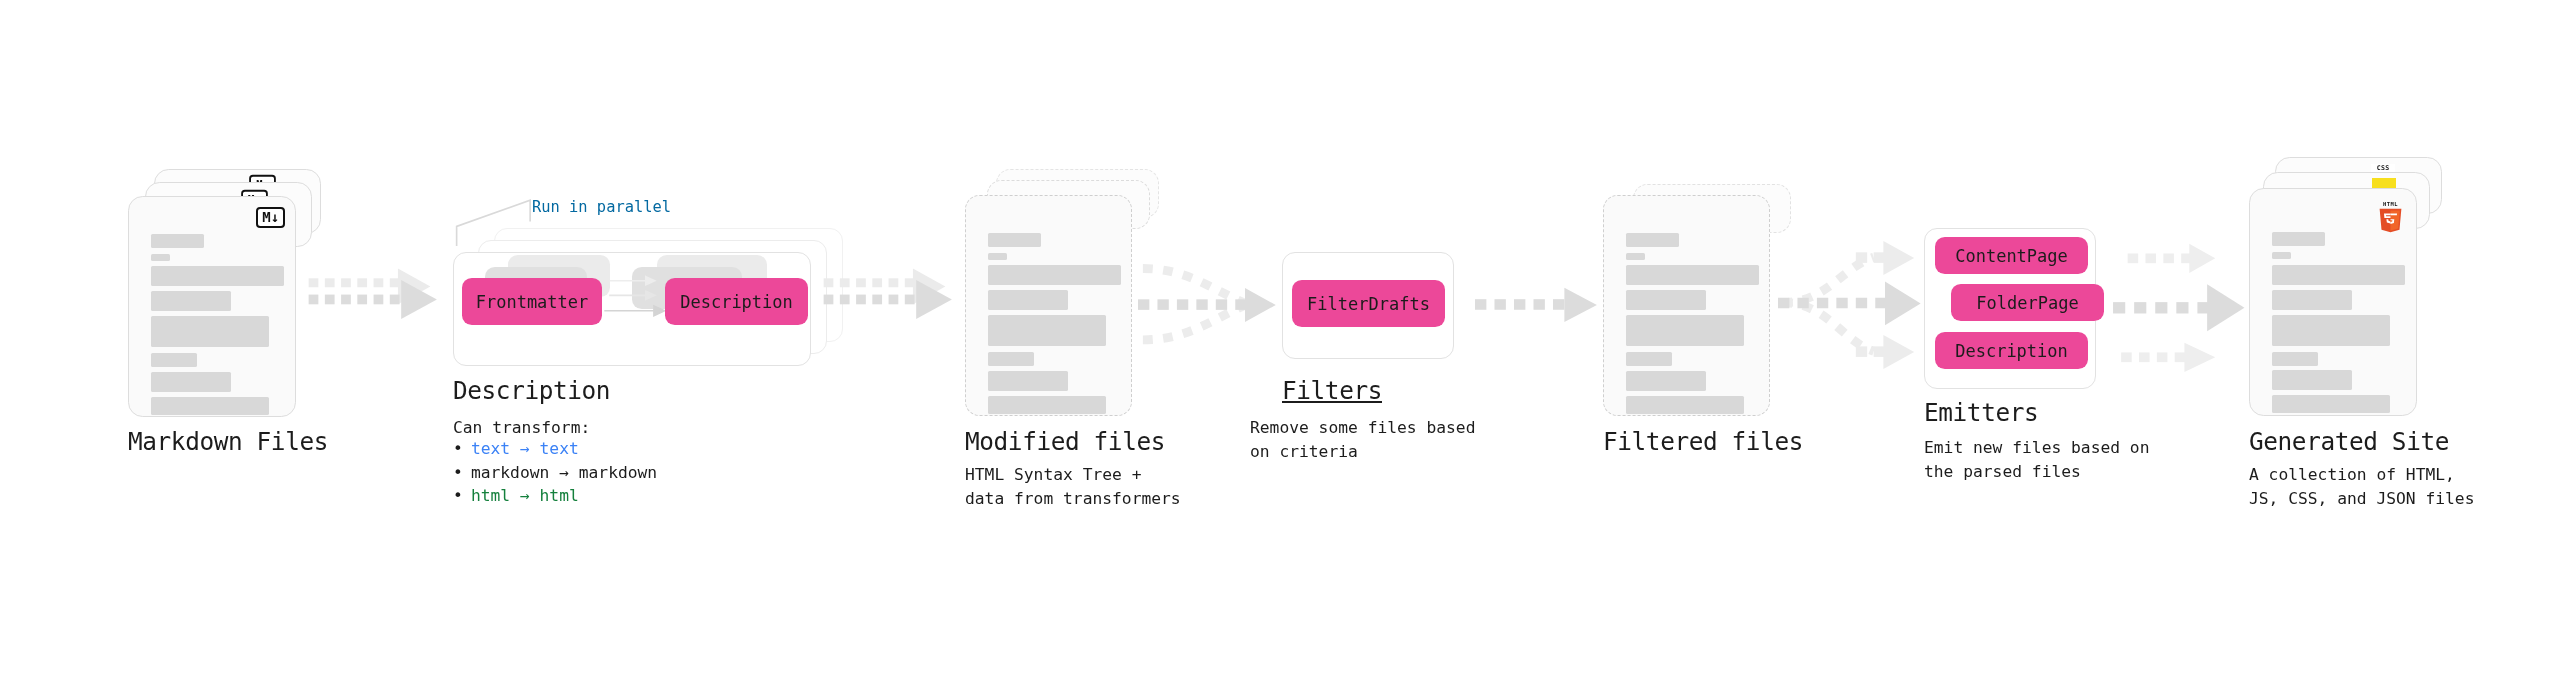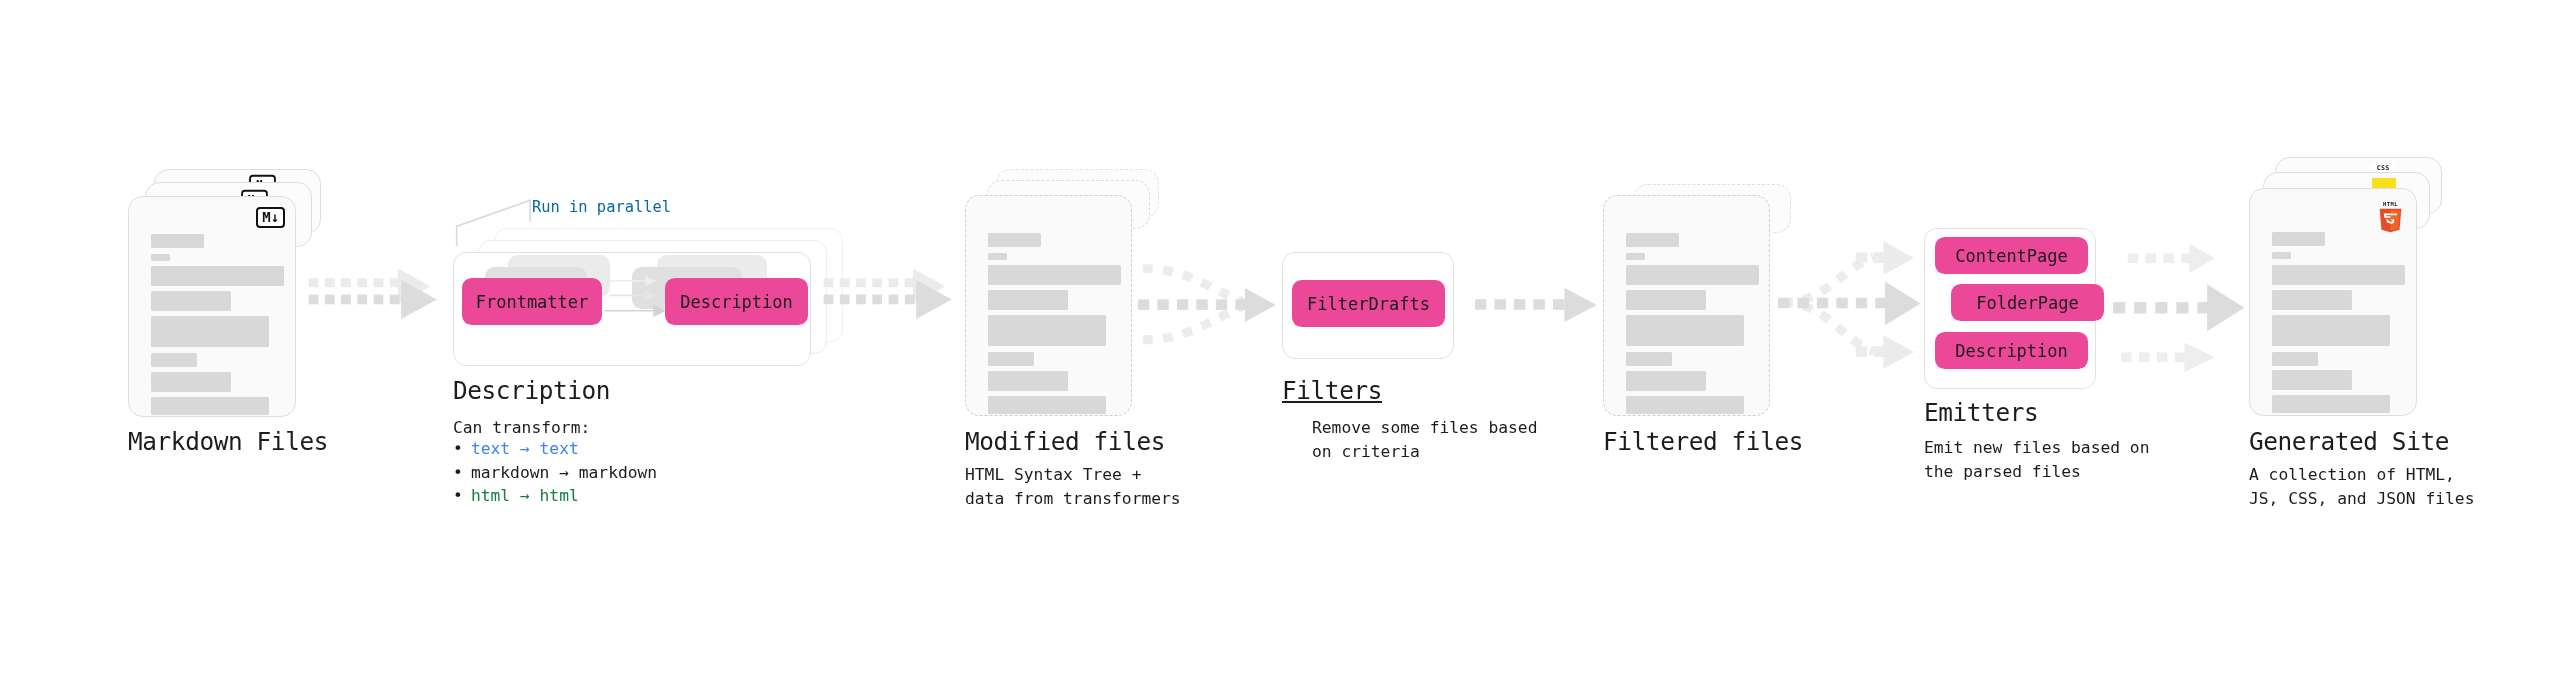--- a/index.html
+++ b/index.html
@@ -285,21 +285,21 @@
         <rect x="120" y="68" width="14" height="13"></rect>
       <polygon points="132,54 170,75 132,96"></polygon>
     </g>
   </svg>
 
   <div>
     <div class="group-box" style="left:1282px; top:252px; width:172px; height:107px;"></div>
     <div class="chip" style="left:1292px; top:280px; width:153px; height:47px;">FilterDrafts</div>
 
     <div class="stage-title" style="left:1282px; top:376px;text-decoration:underline;">Filters</div>
-    <div class="stage-sub" style="left:1312px; top:416px;">Remove some files based
+    <div class="stage-sub" style="left:1250px; top:416px;">Remove some files based
 on criteria</div>
   </div>
 
   <svg class="arrow-svg" style="left:1475px; top:286px; width:130px; height:41px;" viewBox="0 0 160 50">
     <g fill="#dcdcdc">
       <rect x="0" y="16" width="14" height="13"></rect>
         <rect x="24" y="16" width="14" height="13"></rect>
       <rect x="48" y="16" width="14" height="13"></rect>
         <rect x="72" y="16" width="14" height="13"></rect>
       <rect x="96" y="16" width="14" height="13"></rect>

